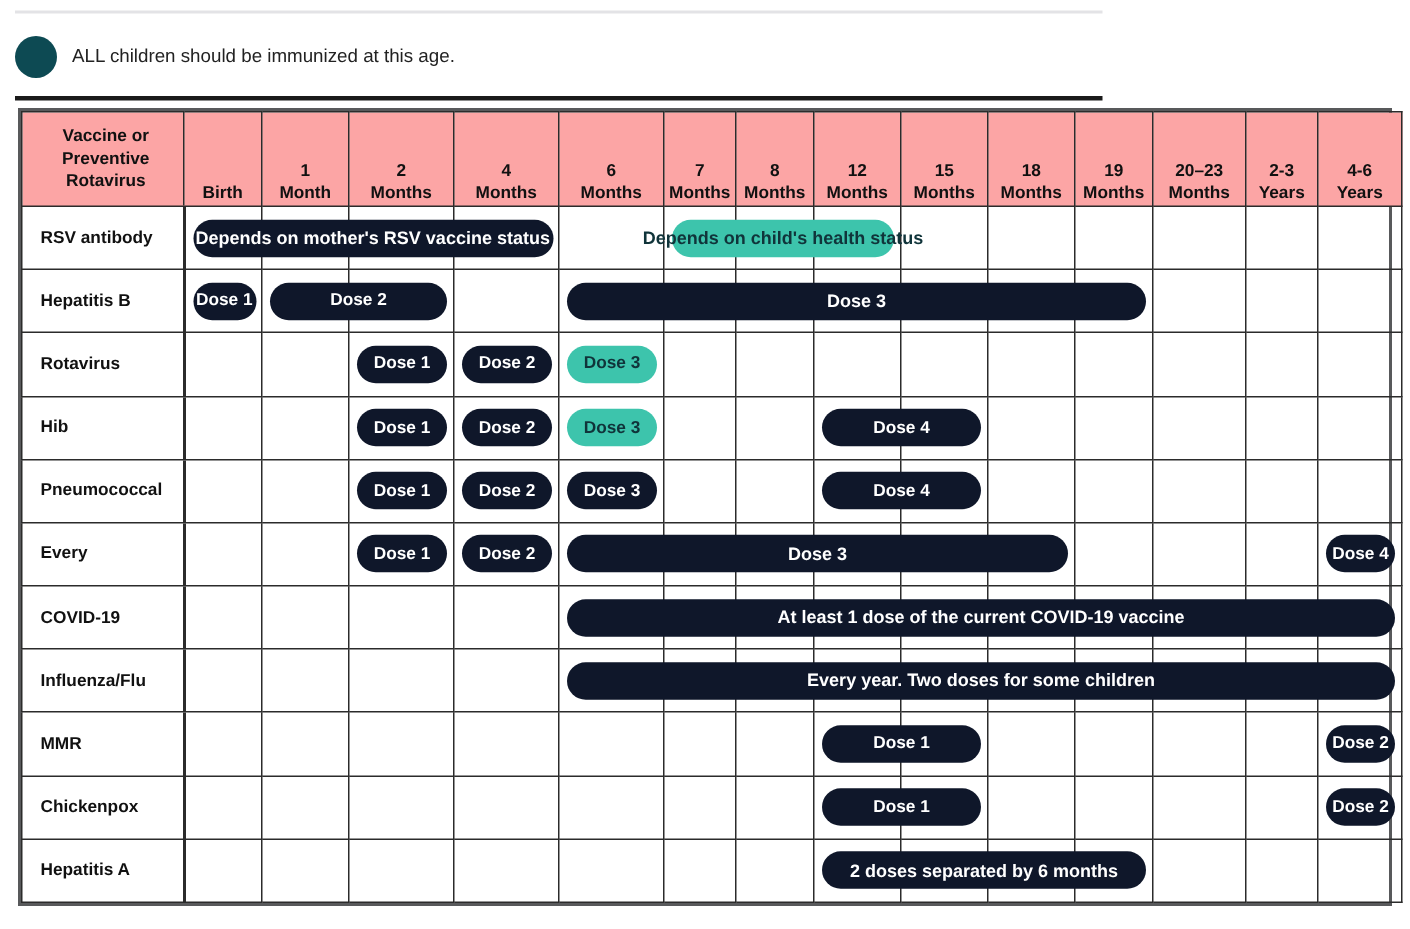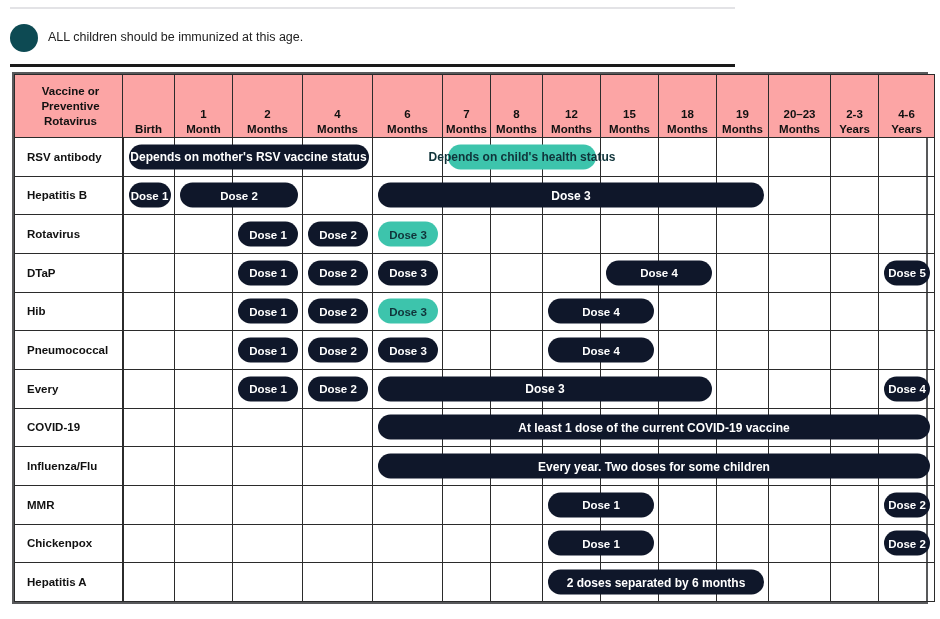--- a/index.html
+++ b/index.html
@@ -311,47 +311,20 @@
             <td class="cell"></td>
             <td class="cell"></td>
             <td class="cell"></td>
             <td class="cell"></td>
             <td class="cell"></td>
             <td class="cell"></td>
             <td class="cell"></td>
             <td class="cell"></td>
           </tr>
           <tr>
-            <td class="rowhead">DTaP</td>
-            <td class="cell"></td>
-            <td class="cell"></td>
-            <td class="cell" style="position: relative;">
-              <div class="pill dark" style="left: 5px; width: 60px;">Dose 1</div>
-            </td>
-            <td class="cell" style="position: relative;">
-              <div class="pill dark" style="left: 5px; width: 60px;">Dose 2</div>
-            </td>
-            <td class="cell" style="position: relative;">
-              <div class="pill dark" style="left: 5px; width: 60px;">Dose 3</div>
-            </td>
-            <td class="cell"></td>
-            <td class="cell"></td>
-            <td class="cell"></td>
-            <td class="cell" style="position: relative;">
-              <div class="pill dark" style="left: 5px; width: 106px;">Dose 4</div>
-            </td>
-            <td class="cell"></td>
-            <td class="cell"></td>
-            <td class="cell"></td>
-            <td class="cell"></td>
-            <td class="cell" style="position: relative;">
-              <div class="pill dark" style="left: 5px; width: 46px;">Dose 5</div>
-            </td>
-          </tr>
-          <tr>
             <td class="rowhead">Hib</td>
             <td class="cell"></td>
             <td class="cell"></td>
             <td class="cell" style="position: relative;">
               <div class="pill dark" style="left: 5px; width: 60px;">Dose 1</div>
             </td>
             <td class="cell" style="position: relative;">
               <div class="pill dark" style="left: 5px; width: 60px;">Dose 2</div>
             </td>
             <td class="cell" style="position: relative;">

